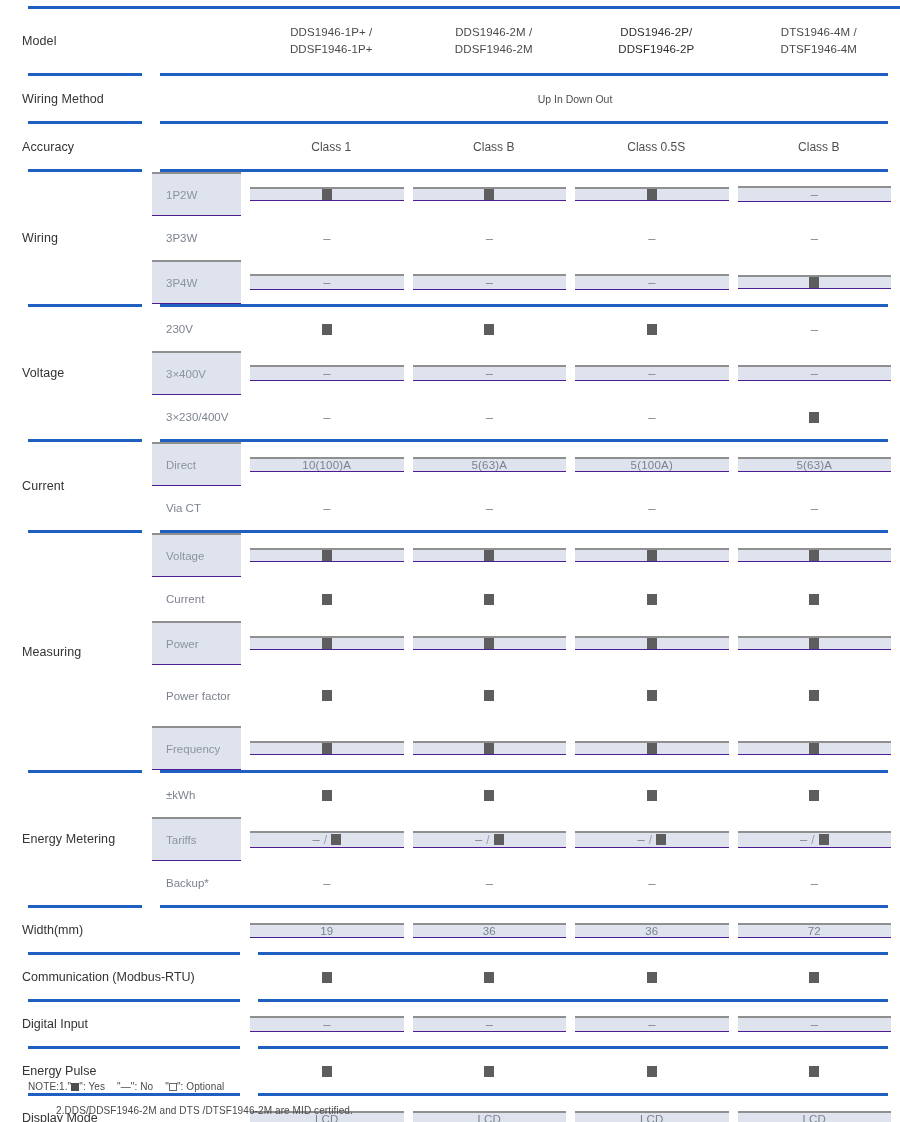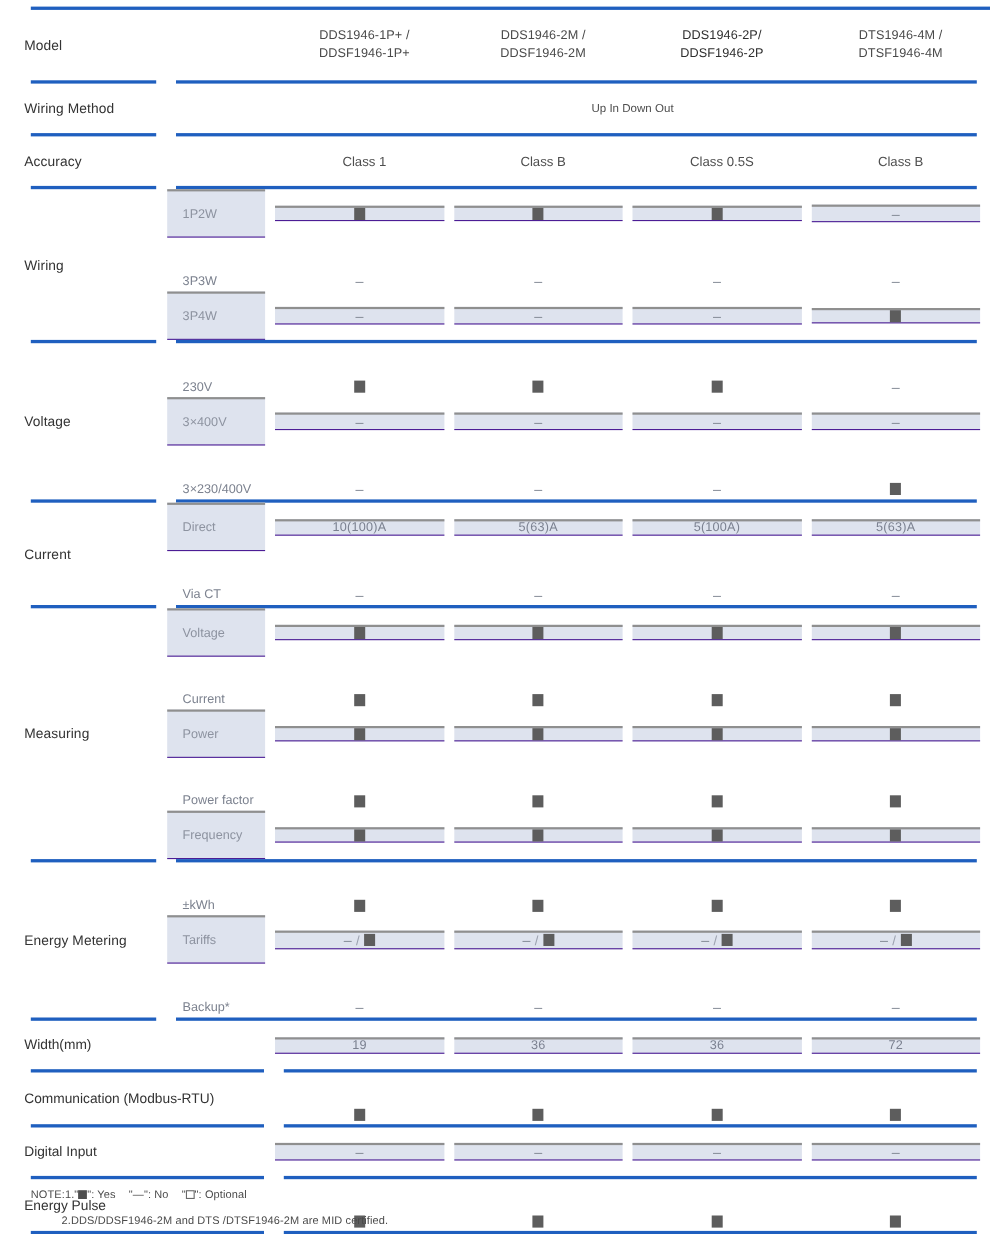--- a/index.html
+++ b/index.html
@@ -67,21 +67,21 @@
     font-size: 11.5px;
     color: #8d93a0;
   }
   .chip.band {
     background: #dee3ee;
     border-top: 2px solid #8f8f8f;
     border-bottom: 1px solid #4c1d95;
   }
   .chip.sub  { padding-left: 14px; justify-content: flex-start; }
   .chip.data { justify-content: center; }
-  .chip.plain { background: transparent; border-top: none; border-bottom: none; margin-top: 33px; }
+  .chip.plain { background: transparent; border-top: none; border-bottom: none; }
 
   .chip.data.plain  { color: #6d7382; }
   .chip.sub.plain   { color: #7c828f; }
 
   
   .val {
     font-size: 11.5px;
     color: #7b8190;
     letter-spacing: .2px;
     white-space: nowrap;
@@ -515,21 +515,21 @@
               <span class="yes"></span>
             </div>
           </td>
           <td>
             <div class="chip data band">
               <span class="yes"></span>
             </div>
           </td>
         </tr>
         <tr>
-          <td class="subcell" style="height: 48px;">
+          <td class="subcell" style="height: 61px;">
             <div class="chip sub plain">Power factor</div>
           </td>
           <td>
             <div class="chip data plain">
               <span class="yes"></span>
             </div>
           </td>
           <td>
             <div class="chip data plain">
               <span class="yes"></span>

